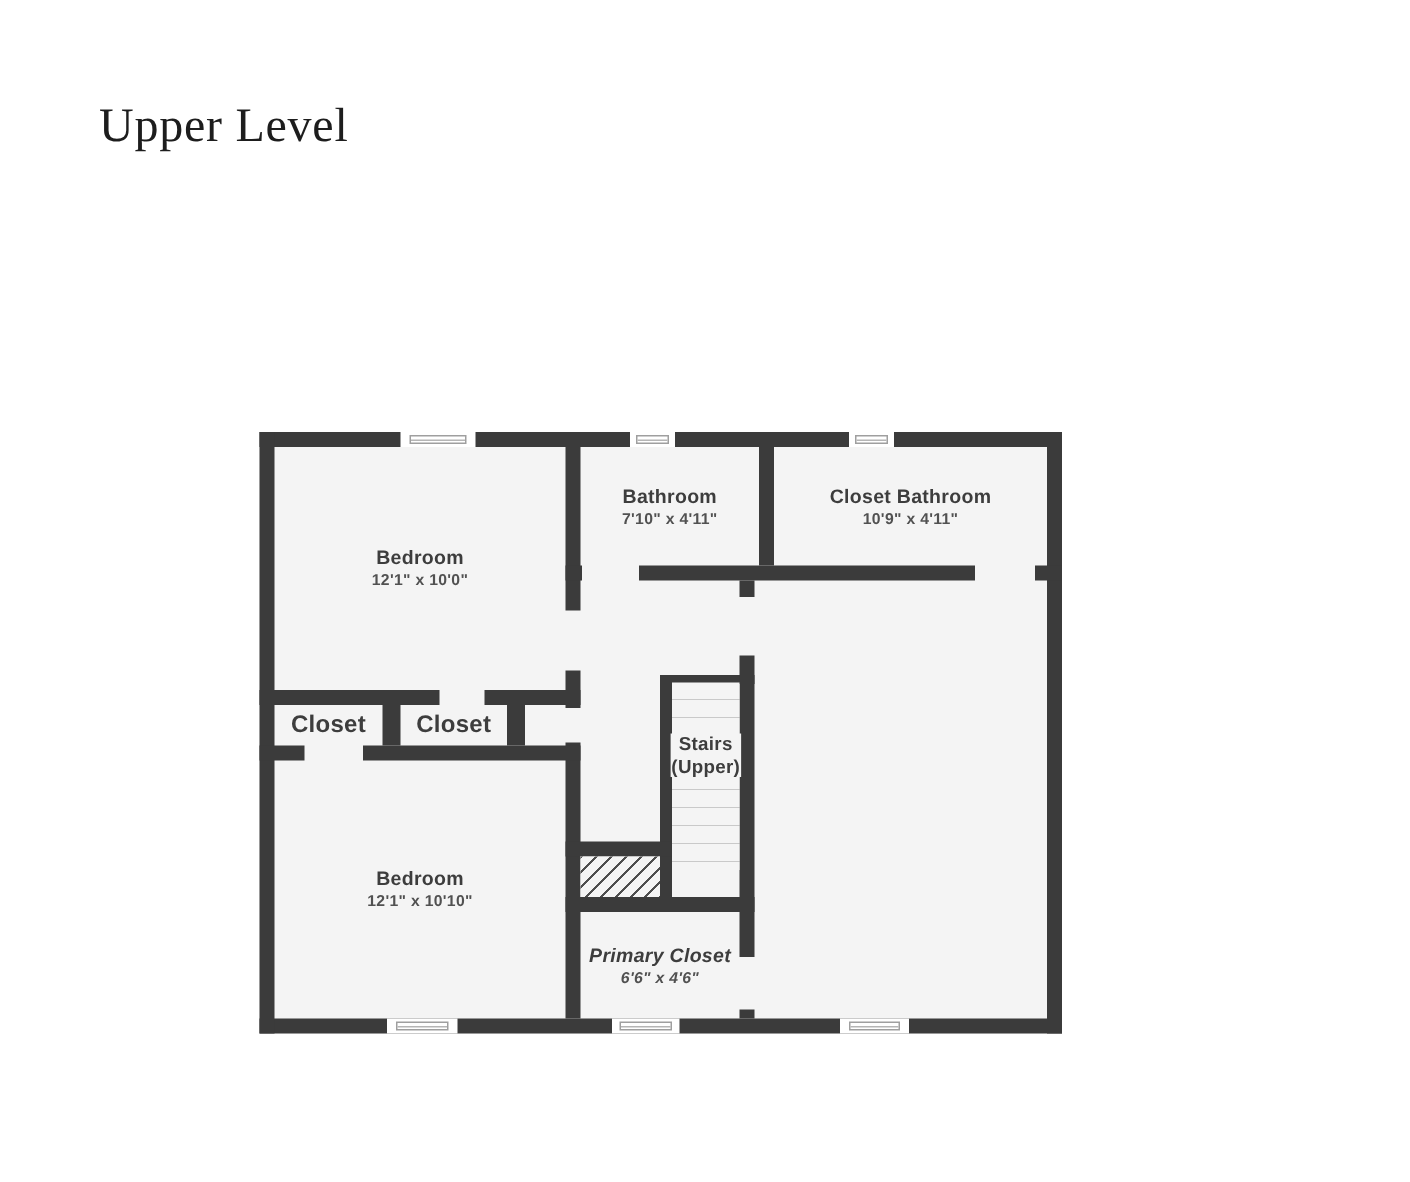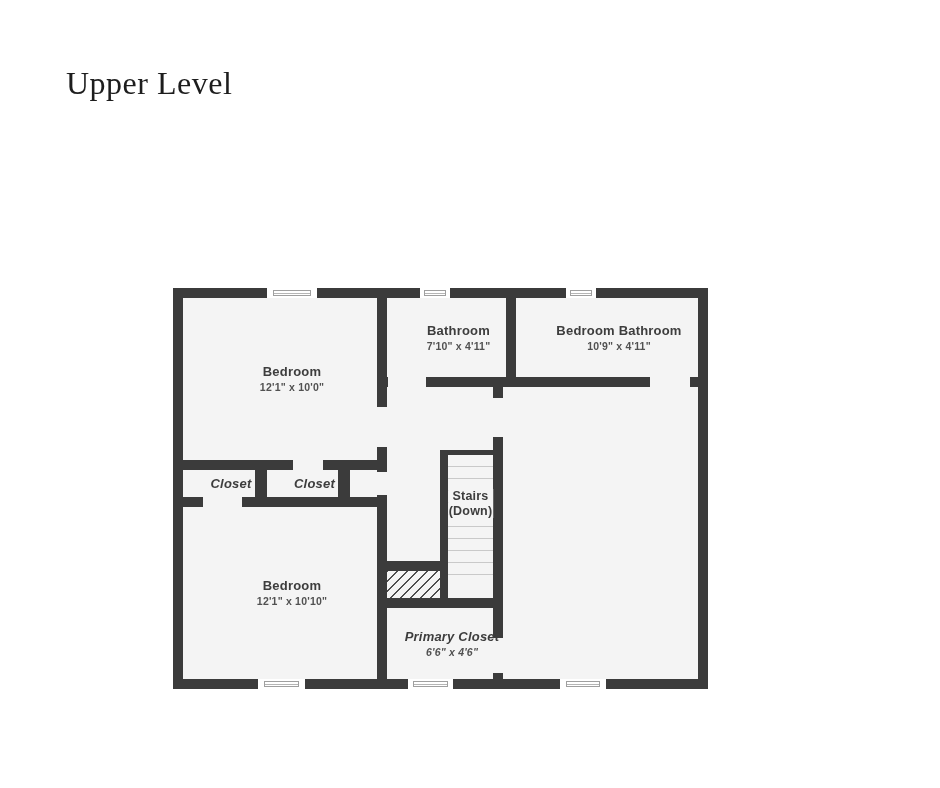--- a/index.html
+++ b/index.html
@@ -20,52 +20,52 @@
   .window{position:absolute;background:#ffffff;z-index:3;}
   .window .glass{
     position:absolute;left:12%;right:12%;top:2px;bottom:2px;
     background:#fff;border:1px solid #9f9f9f;
   }
   .window .glass:after{
     content:"";position:absolute;left:0;right:0;top:50%;height:1px;background:#b5b5b5;
   }
   .room{
     position:absolute;display:flex;flex-direction:column;
-    justify-content:center;text-align:center;z-index:2;padding-left:12px;
+    justify-content:center;text-align:center;z-index:2;
   }
   .room-name{font-size:13px;font-weight:700;color:#3d3d3d;letter-spacing:0.2px;line-height:15px;}
   .room-dims{font-size:10.5px;font-weight:700;color:#515151;letter-spacing:0.2px;line-height:14px;margin-top:1px;}
   .stairs{
     position:absolute;left:275px;top:167px;width:45px;height:125px;z-index:1;
     background:repeating-linear-gradient(to bottom,#f4f4f4 0px,#f4f4f4 10.8px,#c9c9c9 10.8px,#c9c9c9 12px);
   }
   .stairs-label{
     position:absolute;left:50%;top:34px;transform:translateX(-50%);
     text-align:center;z-index:2;background:#f4f4f4;padding:0 1px;
   }
   .stairs-label .room-name{font-size:12.5px;}
   .stairs-label .room-dims{font-size:12.5px;font-weight:700;color:#3d3d3d;margin-top:0;}
   .hatch{
     position:absolute;left:214px;top:283px;width:53px;height:27px;z-index:1;
     background:#f4f4f4;
     background-image:repeating-linear-gradient(135deg,#4e4e4e 0px,#4e4e4e 1.4px,transparent 1.4px,transparent 7px);
   }
-  .closet-label .room-name{font-size:13px;font-style:italic;}
+  .closet-label .room-name{font-size:16px;}
 </style>
 </head>
 <body>
 
 <h1 class="page-title">Upper Level</h1>
 
 <div class="plan">
 
   <div class="stairs">
     <div class="stairs-label">
       <div class="room-name">Stairs</div>
-      <div class="room-dims">(Down)</div>
+      <div class="room-dims">(Upper)</div>
     </div>
   </div>
 
   <div class="hatch"></div>
 
   <div class="wall" style="left:0;top:0;width:535px;height:10px;"></div>
   <div class="wall" style="left:0;top:391px;width:535px;height:10px;"></div>
   <div class="wall" style="left:0;top:0;width:10px;height:401px;"></div>
   <div class="wall" style="left:525px;top:0;width:10px;height:401px;"></div>
 
@@ -121,21 +121,21 @@
     <div class="room-name">Bedroom</div>
     <div class="room-dims">12'1" x 10'0"</div>
   </div>
 
   <div class="room" style="left:214px;top:10px;width:119px;height:79px;">
     <div class="room-name">Bathroom</div>
     <div class="room-dims">7'10" x 4'11"</div>
   </div>
 
   <div class="room" style="left:343px;top:10px;width:182px;height:79px;">
-    <div class="room-name">Bedroom Bathroom</div>
+    <div class="room-name">Closet Bathroom</div>
     <div class="room-dims">10'9" x 4'11"</div>
   </div>
 
   <div class="room closet-label" style="left:10px;top:182px;width:72px;height:27px;">
     <div class="room-name">Closet</div>
   </div>
 
   <div class="room closet-label" style="left:94px;top:182px;width:71px;height:27px;">
     <div class="room-name">Closet</div>
   </div>

